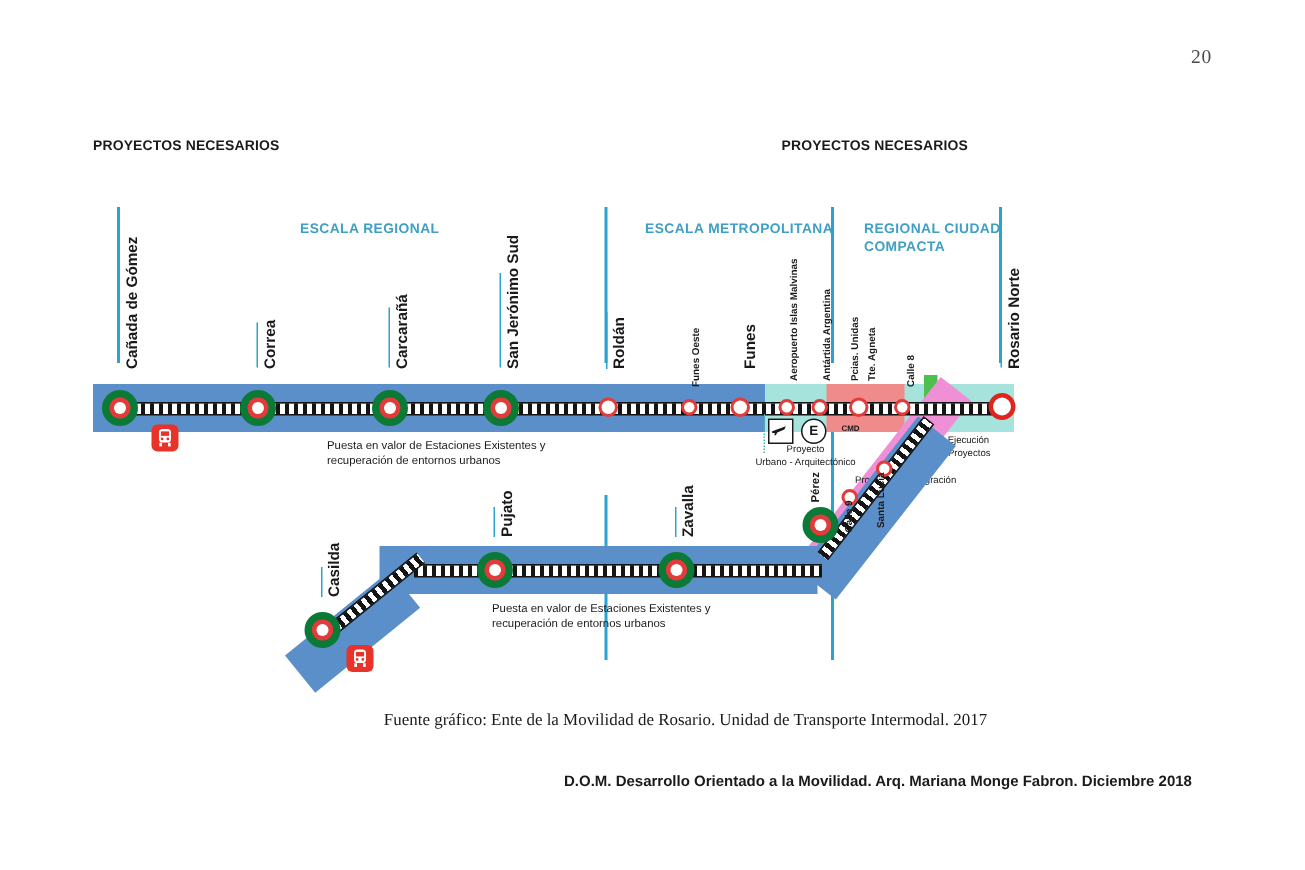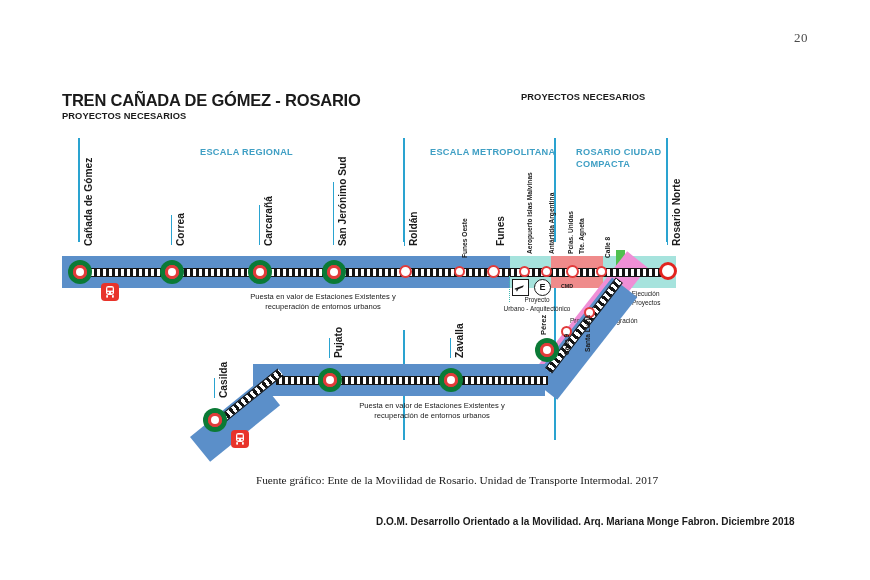--- a/index.html
+++ b/index.html
@@ -57,21 +57,21 @@
   
   .stlab{
     position:absolute;transform-origin:0 0;transform:rotate(-90deg);
     white-space:nowrap;font-weight:bold;color:#1a1a1a;
   }
   .stlab.big{font-size:10.2px;}
   .stlab.sml{font-size:6.6px;}
   .leader{position:absolute;width:1.4px;background:#2aa3d0;}
 
   
-  .note{position:absolute;text-align:center;font-size:7.6px;line-height:10px;color:#1a1a1a;}
+  .note{position:absolute;font-size:7.6px;line-height:10px;color:#1a1a1a;}
   .note-sm{position:absolute;text-align:center;font-size:6.4px;line-height:8.5px;color:#1a1a1a;}
   .tag{position:absolute;font-size:5.3px;font-weight:bold;color:#1a1a1a;}
 
   
   .train-badge{position:absolute;width:18px;height:18px;border-radius:4px;background:#e8332a;}
   .ibox{position:absolute;width:15px;height:15px;border:1.2px solid #1a1a1a;background:#fff;}
   .icirc{position:absolute;width:15px;height:15px;border-radius:50%;border:1.2px solid #1a1a1a;
     background:#fff;font-size:9px;font-weight:bold;text-align:center;line-height:14px;color:#1a1a1a;}
 
   
@@ -90,36 +90,35 @@
   .dotline{position:absolute;border-left:1.3px dotted #3fb9b2;}
 </style>
 </head>
 <body>
 
 <div id="stage">
 
   <div class="page-num">20</div>
 
   <div class="sec-title" style="left:62px;top:91px;">
-    <div class="t1">TREN CAÑADA DE GÓMEZ - ROSARIO</div>
     <div class="t2">PROYECTOS NECESARIOS</div>
   </div>
   <div class="sec-title" style="left:521px;top:91px;">
     <div class="t2">PROYECTOS NECESARIOS</div>
   </div>
 
   <div class="vdiv" style="left:78px;top:138px;height:104px;"></div>
   <div class="vdiv" style="left:403px;top:138px;height:104px;"></div>
   <div class="vdiv" style="left:554px;top:138px;height:104px;"></div>
   <div class="vdiv" style="left:666px;top:138px;height:104px;"></div>
 
   <div class="scale-lbl" style="left:200px;top:147px;">ESCALA REGIONAL</div>
   <div class="scale-lbl" style="left:430px;top:147px;">ESCALA METROPOLITANA</div>
   <div class="scale-lbl" style="left:576px;top:147px;">
-    <span>ROSARIO CIUDAD</span><br>
+    <span>REGIONAL CIUDAD</span><br>
     <span>COMPACTA</span>
   </div>
 
   <div class="vdiv" style="left:403px;top:330px;height:110px;"></div>
   <div class="vdiv" style="left:554px;top:282px;height:158px;"></div>
 
   <div class="ribbon" style="left:62px;top:256px;width:614px;height:32px;"></div>
 
   <div class="ov ov-teal" style="left:510px;top:256px;width:166px;height:32px;"></div>
   <div class="ov ov-redband" style="left:551px;top:256px;width:52px;height:32px;"></div>

